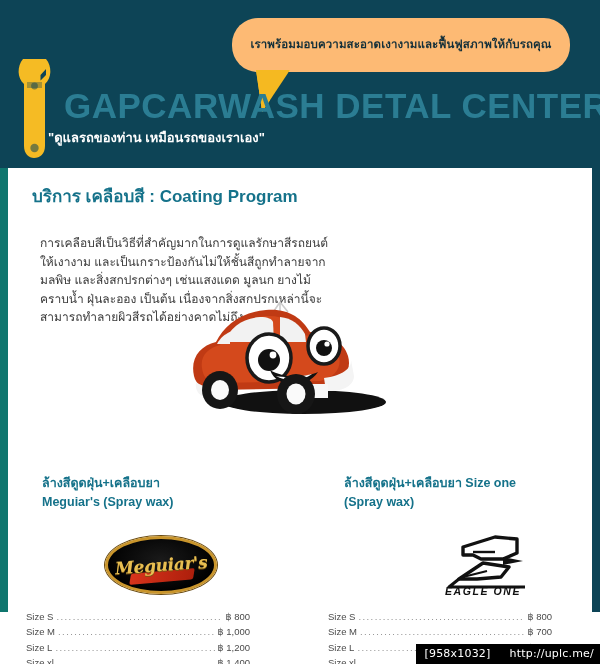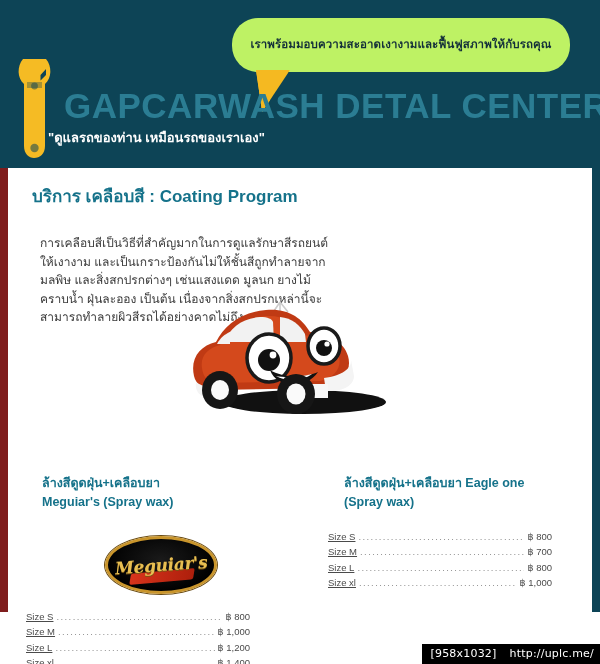--- a/index.html
+++ b/index.html
@@ -38,21 +38,21 @@
     height: 102px;
   }
 
   
   .bubble {
     position: absolute;
     left: 232px;
     top: 18px;
     width: 338px;
     height: 54px;
-    background: #bef264;
+    background: #fdba74;
     border-radius: 26px;
     display: flex;
     align-items: center;
     justify-content: center;
   }
   .bubble-text {
     color: #14303a;
     font-size: 11.5px;
     font-weight: bold;
     line-height: 1.2;
@@ -94,21 +94,21 @@
     white-space: nowrap;
   }
 
   
   .panel {
     position: absolute;
     left: 0; top: 168px;
     width: 600px;
     height: 444px;
     background: #ffffff;
-    border-left: 8px solid #7f1d1d;
+    border-left: 8px solid #0f766e;
     border-right: 8px solid #0d4456;
     box-sizing: border-box;
   }
 
   .section-heading {
     position: absolute;
     left: 24px;
     top: 14px;
     font-size: 17px;
     font-weight: bold;
@@ -209,21 +209,21 @@
     font-size: 9.5px;
     color: #4a4a4a;
     width: 224px;
   }
   .price-row {
     display: flex;
     align-items: baseline;
     line-height: 1.62;
     white-space: nowrap;
   }
-  .price-label { flex: 0 0 auto; text-decoration: underline; }
+  .price-label { flex: 0 0 auto; }
   .price-dots {
     flex: 1 1 auto;
     overflow: hidden;
     margin: 0 3px;
     font-size: 9.5px;
     letter-spacing: 1.4px;
     color: #8c8c8c;
     white-space: nowrap;
   }
   .price-value { flex: 0 0 auto; font-weight: normal; text-align: center; }
@@ -234,21 +234,21 @@
     right: 0;
     bottom: 0;
     background: #000000;
     color: #ffffff;
     font-family: "DejaVu Sans", "Liberation Sans", sans-serif;
     font-size: 11px;
     padding: 3px 6px 4px 8px;
     letter-spacing: 0.2px;
     white-space: nowrap;
   }
-  .watermark .dim { margin-right: 13px; }
+  .watermark .dim { margin-right: 19px; }
 </style>
 </head>
 <body>
 
 <div class="page">
 
   <div class="header">
 
     <svg class="wrench" viewBox="0 0 40 102">
       <path d="M12 2 L12 17 L17 22 L17 28 L12 22 L12 6 Z" fill="#f5bb24"></path>
@@ -343,24 +343,40 @@
         <div class="price-row">
           <span class="price-label">Size xl</span>
           <span class="price-dots">.................................................</span>
           <span class="price-value">฿ 1,400</span>
         </div>
       </div>
     </div>
 
     <div class="product right">
       <div class="product-title">
-        <span>ล้างสีดูดฝุ่น+เคลือบยา Eagle one</span>
+        <span>ล้างสีดูดฝุ่น+เคลือบยา Size one</span>
         <span class="line2">(Spray wax)</span>
       </div>
 
+      <div class="logo-box right">
+        <svg class="eagleone" viewBox="0 0 108 64">
+
+          <path d="M34 14 L66 4 L88 6 L88 20 L74 26 L52 26 L44 22 L34 22 Z" fill="none" stroke="#111111" stroke-width="3.4" stroke-linejoin="round"></path>
+          <path d="M44 19 L66 19" stroke="#111111" stroke-width="2.4"></path>
+
+          <path d="M74 24 L94 28 L74 32 Z" fill="#111111"></path>
+
+          <path d="M30 46 L54 30 L80 34 L72 44 L48 46 L40 46 Z" fill="none" stroke="#111111" stroke-width="3.4" stroke-linejoin="round"></path>
+          <path d="M34 44 L58 38" stroke="#111111" stroke-width="2.2"></path>
+
+          <path d="M30 46 L20 54 L96 54" stroke="#111111" stroke-width="3" fill="none" stroke-linejoin="round"></path>
+
+          <text x="54" y="62" font-family="Liberation Sans, sans-serif" font-size="10.5" font-weight="bold" font-style="italic" letter-spacing="1.6" text-anchor="middle" fill="#111111">EAGLE ONE</text>
+        </svg>
+      </div>
 
       <div class="price-list">
         <div class="price-row">
           <span class="price-label">Size S</span>
           <span class="price-dots">.................................................</span>
           <span class="price-value">฿ 800</span>
         </div>
         <div class="price-row">
           <span class="price-label">Size M</span>
           <span class="price-dots">.................................................</span>

